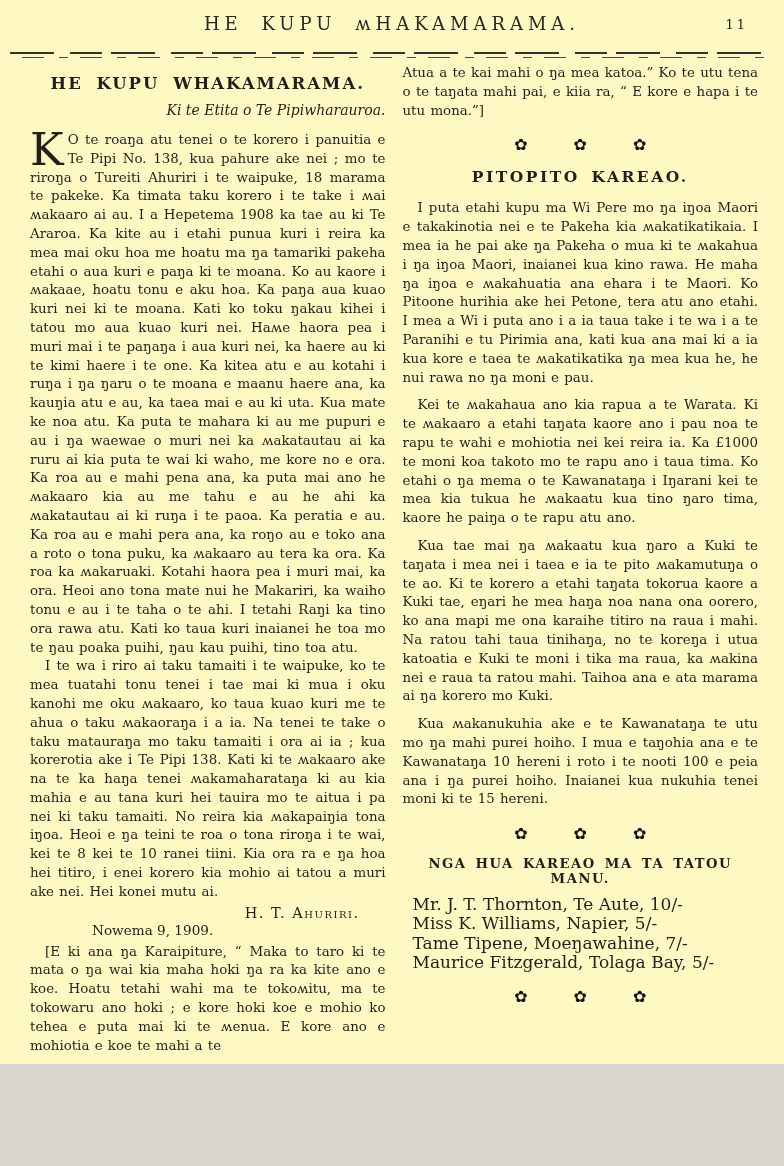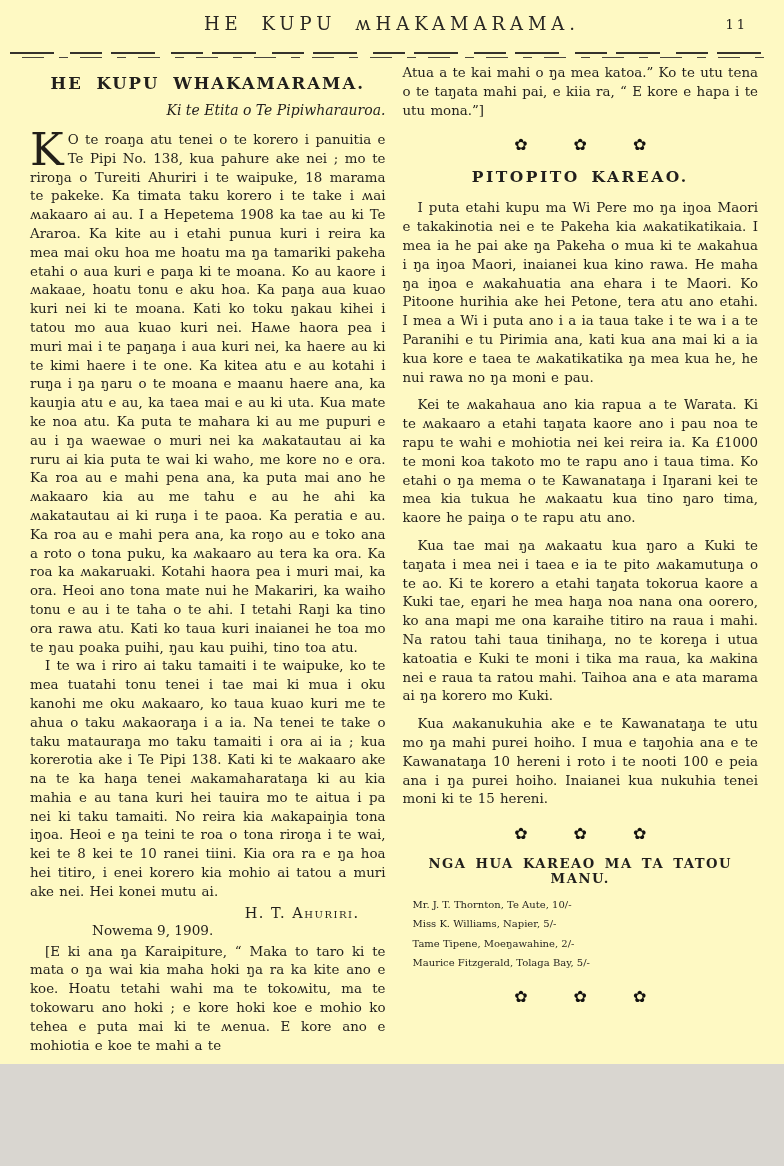--- a/index.html
+++ b/index.html
@@ -53,21 +53,21 @@
   }
   .section-title {
     margin:12px 0 13px; text-align:center; font-size:15.5px; font-weight:bold;
     letter-spacing:2.5px; word-spacing:4px;
   }
   .rspace { margin-bottom:9px; }
   .roll-title {
     margin:10px 0 9px; text-align:center; font-size:13.2px; font-weight:bold;
     letter-spacing:1.5px; word-spacing:3px;
   }
-  .roll-line { font-size:10px; line-height:19.2px; padding-left:10px; }
+  .roll-line { font-size:17px; line-height:19.2px; padding-left:10px; }
 </style>
 </head>
 <body>
 
 <div class="page">
 
   <div class="masthead">
     <div class="running-title">HE KUPU ʍHAKAMARAMA.</div>
     <div class="folio">11</div>
   </div>
@@ -105,21 +105,21 @@
       <p class="body-para indent rspace">Kua ʍakanukuhia ake e te Kawanataŋa te utu mo ŋa mahi purei hoiho. I mua e taŋohia ana e te Kawanataŋa 10 hereni i roto i te nooti 100 e peia ana i ŋa purei hoiho. Inaianei kua nukuhia tenei moni ki te 15 hereni.</p>
 
       <div class="ornament-row">
         <span class="orn">✿</span><span class="orn">✿</span><span class="orn">✿</span>
       </div>
 
       <h2 class="roll-title">NGA HUA KAREAO MA TA TATOU MANU.</h2>
 
       <div class="roll-line">Mr. J. T. Thornton, Te Aute, 10/-</div>
       <div class="roll-line">Miss K. Williams, Napier, 5/-</div>
-      <div class="roll-line">Tame Tipene, Moeŋawahine, 2/-</div>
+      <div class="roll-line">Tame Tipene, Moeŋawahine, 7/-</div>
       <div class="roll-line">Maurice Fitzgerald, Tolaga Bay, 5/-</div>
 
       <div class="ornament-row">
         <span class="orn">✿</span><span class="orn">✿</span><span class="orn">✿</span>
       </div>
     </div>
 
   </div>
 </div>
 

